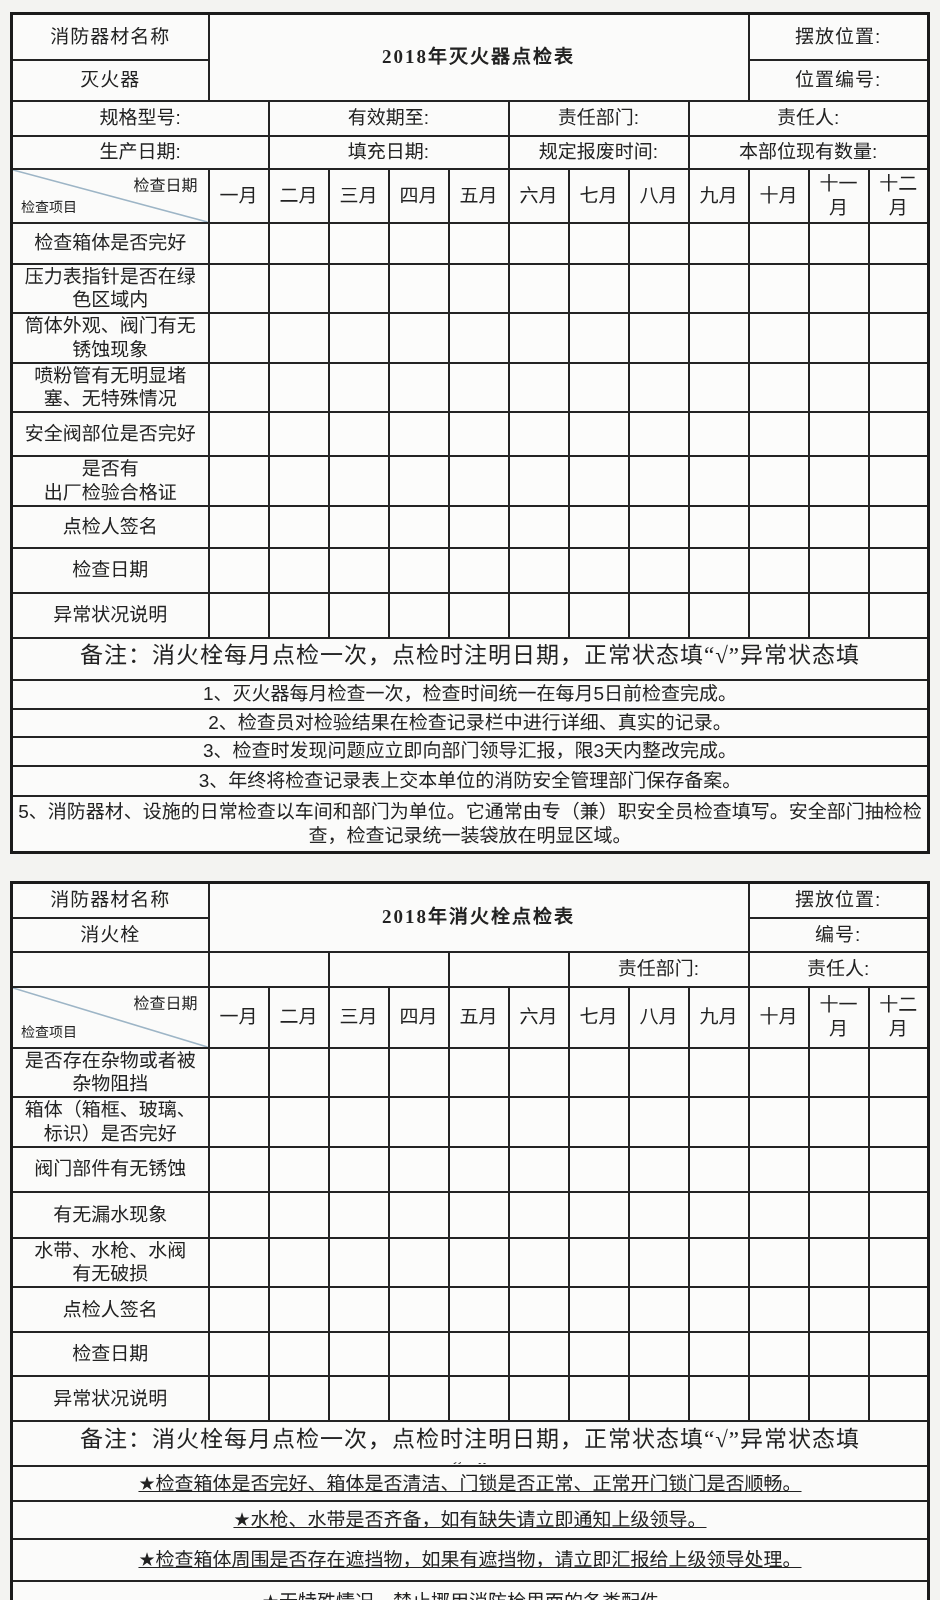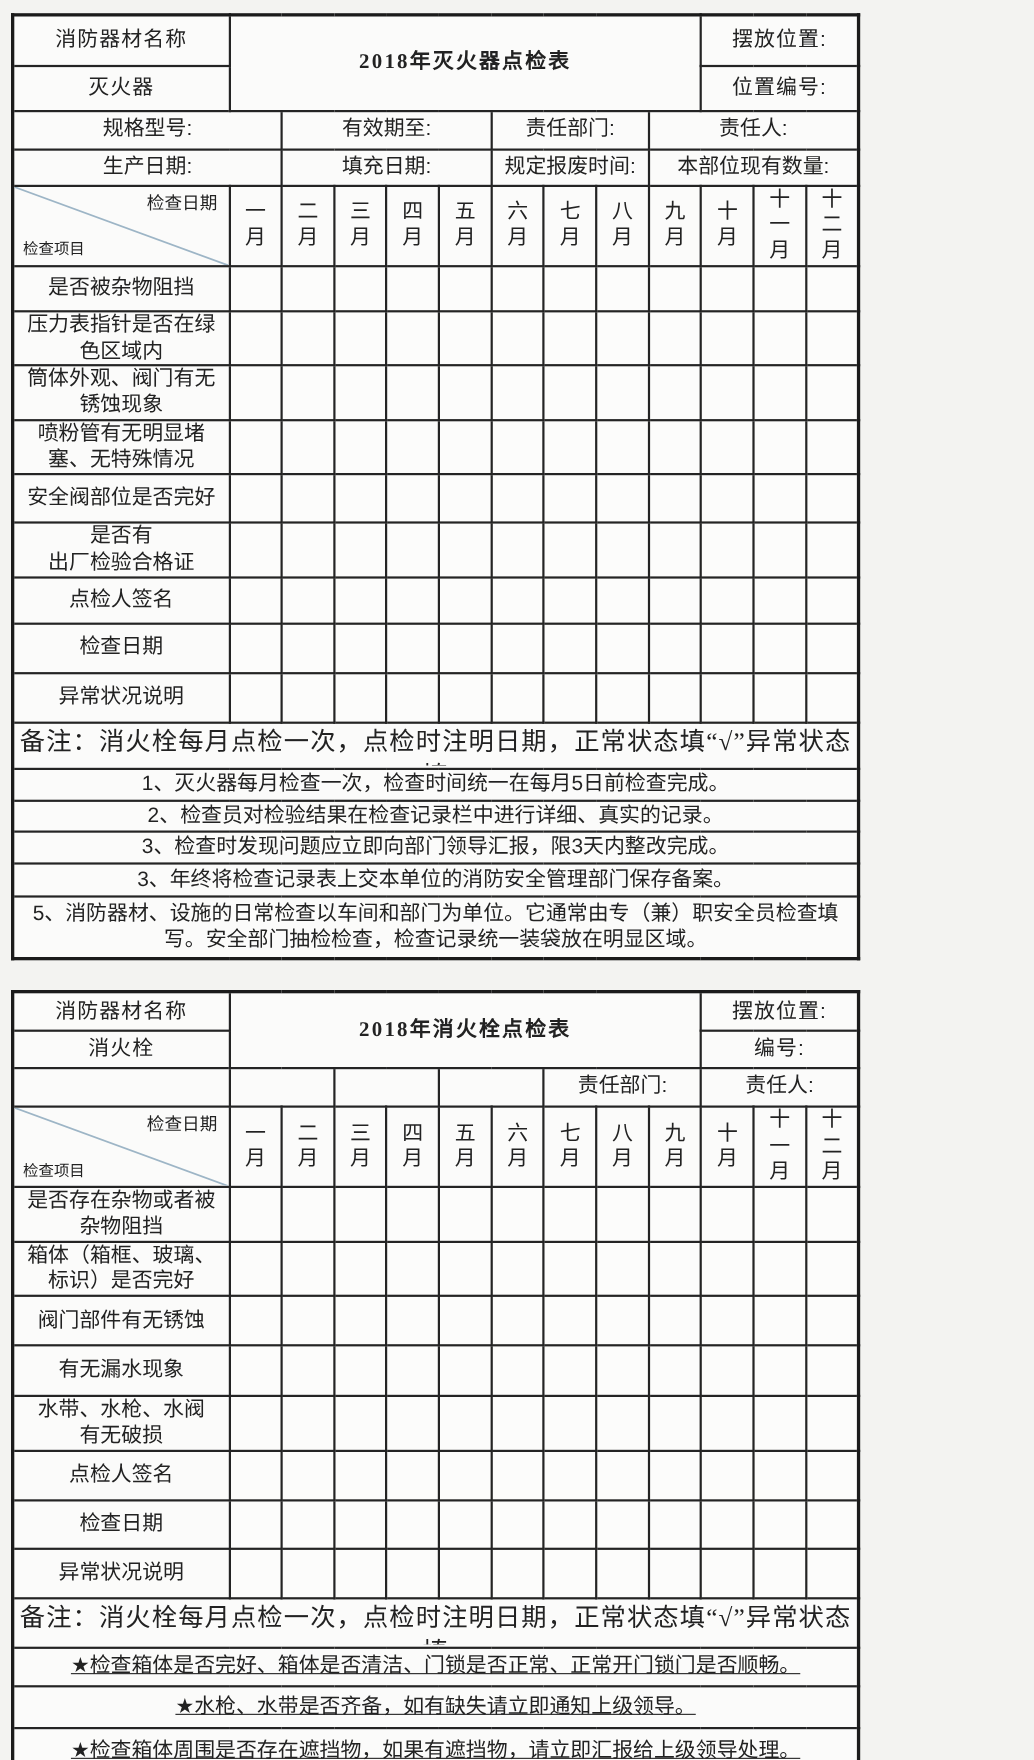--- a/index.html
+++ b/index.html
@@ -8,21 +8,21 @@
     width: 940px; height: 1600px;
     background: #f3f3f1;
     font-family: "Liberation Sans", "DejaVu Sans", sans-serif;
     color: #222;
   }
   .page { position: relative; width: 940px; height: 1600px; overflow: hidden; }
 
   table.sheet {
     border-collapse: collapse;
     table-layout: fixed;
-    width: 772px;
+    width: 920px;
     margin-left: 10px;
     background: #fbfbfa;
     padding-left: 32px;
   }
   #t1 { margin-top: 12px; }
   #t2 { margin-top: 27px; }
   .sheet td {
     border: 2px solid #242424;
     padding: 0 4px;
     text-align: center;
@@ -131,21 +131,21 @@
           <td class="month-cell">五月</td>
           <td class="month-cell">六月</td>
           <td class="month-cell">七月</td>
           <td class="month-cell">八月</td>
           <td class="month-cell">九月</td>
           <td class="month-cell">十月</td>
           <td class="month-cell">十一月</td>
           <td class="month-cell">十二月</td>
         </tr>
     <tr style="height:41px">
-          <td class="item">是否被杂物阻挡</td>
+          <td class="item">检查箱体是否完好</td>
           <td class="grid-cell"></td>
           <td class="grid-cell"></td>
           <td class="grid-cell"></td>
           <td class="grid-cell"></td>
           <td class="grid-cell"></td>
           <td class="grid-cell"></td>
           <td class="grid-cell"></td>
           <td class="grid-cell"></td>
           <td class="grid-cell"></td>
           <td class="grid-cell"></td>

